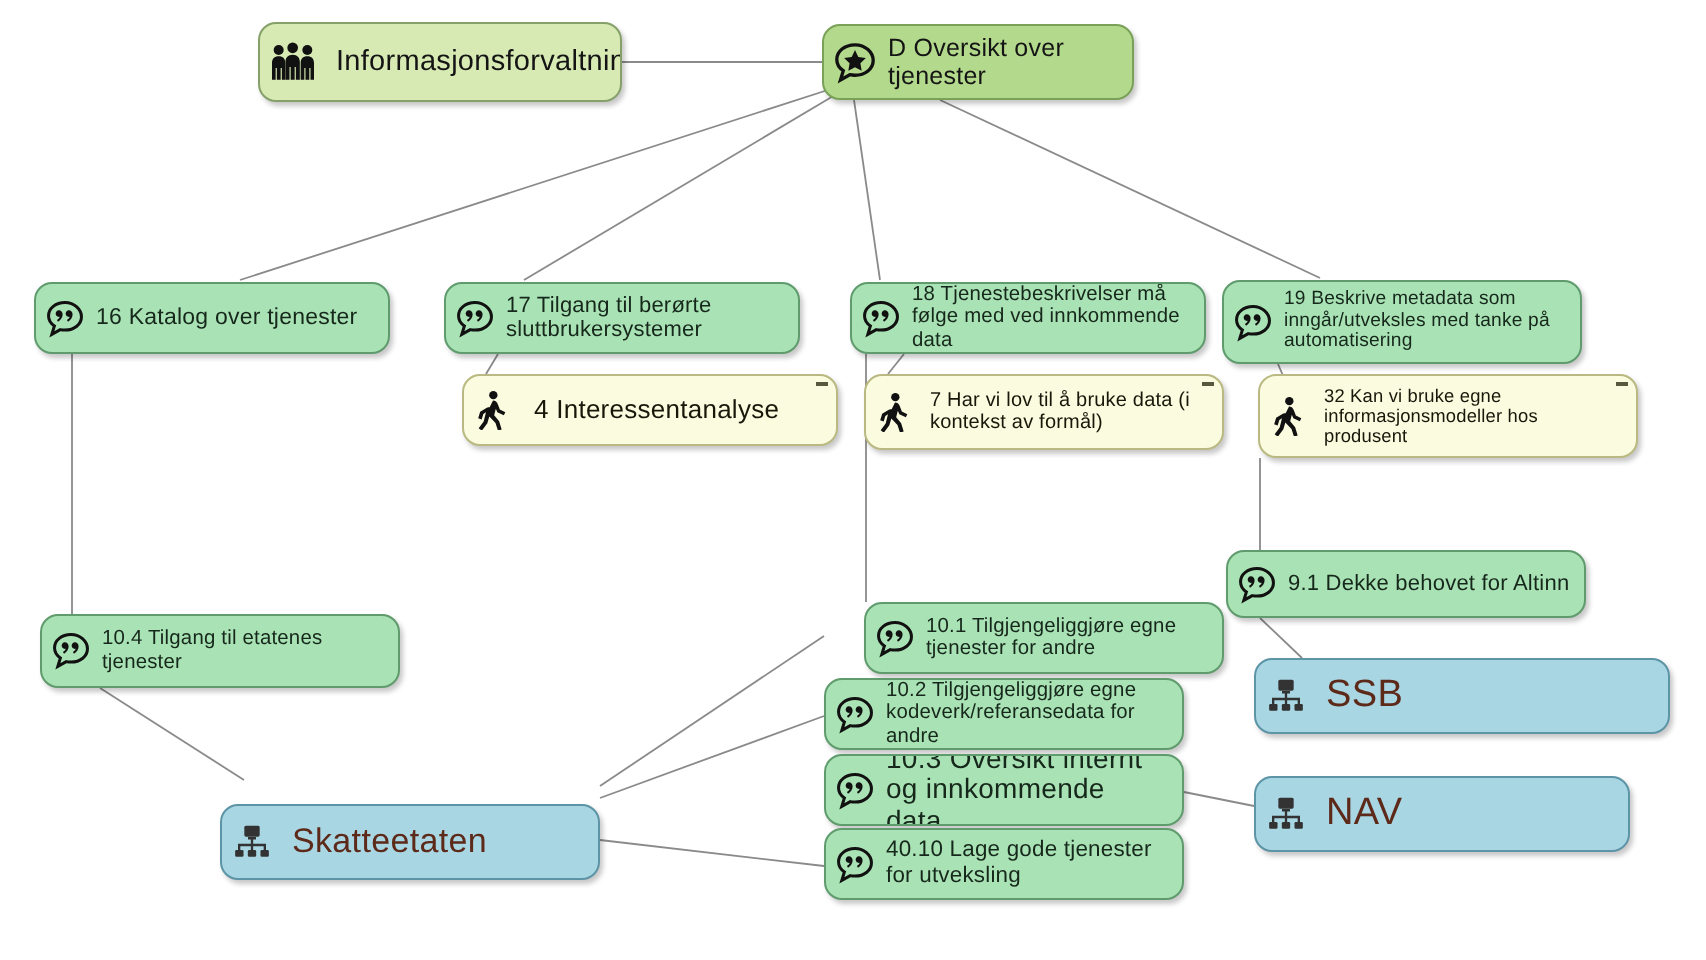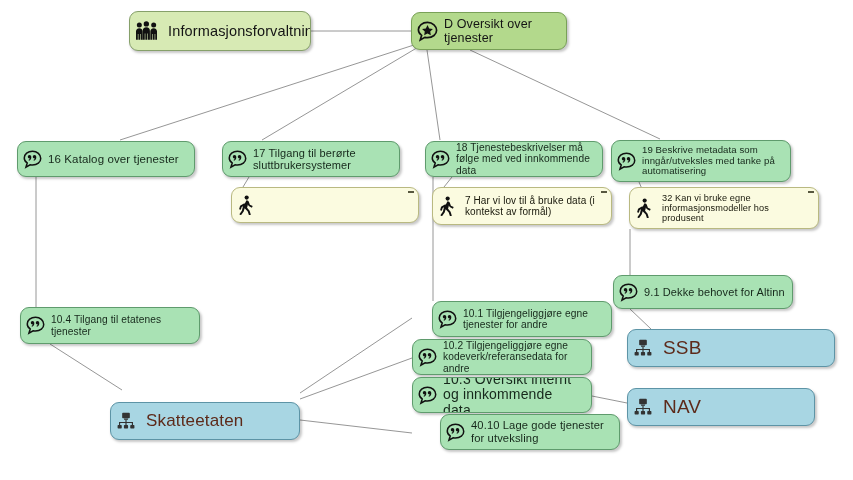--- a/index.html
+++ b/index.html
@@ -138,20 +138,21 @@
         </span>
         <span class="lbl" style="font-size: 9.6px;">19 Beskrive metadata som inngår/utveksles med tanke på automatisering</span>
       </div>
       <div class="node t-drv" style="left: 231px; top: 187px; width: 188px; height: 36px;">
         <span class="ico">
           <svg xmlns="http://www.w3.org/2000/svg" viewBox="0 0 24 24" width="20" height="20">
             <circle cx="11.6" cy="3.1" r="2.5" fill="#111"></circle>
             <path d="M11.4 6.3c1.5 0 2.4.9 2.9 2.2l1.2 3.2 3.3 1.6-.9 1.9-3.9-1.9-.9-2-1 3.9 3 3.6 1.5 4.9-2.2.7-1.5-4.6-3.7-3.9-1.2 4-3.3 4.5-1.9-1.4 3-4.1 1.4-5.5-1.6 1-1 3.3-2.1-.7 1.2-4 4-2.4c.6-.3 1.2-.3 1.7-.3z" fill="#111"></path>
           </svg>
         </span>
+        <span class="lbl" style="font-size: 13px; padding-left: 4px;">4 Interessentanalyse</span>
         <span class="corner"></span>
       </div>
       <div class="node t-drv" style="left: 432px; top: 187px; width: 180px; height: 38px;">
         <span class="ico">
           <svg xmlns="http://www.w3.org/2000/svg" viewBox="0 0 24 24" width="20" height="20">
             <circle cx="11.6" cy="3.1" r="2.5" fill="#111"></circle>
             <path d="M11.4 6.3c1.5 0 2.4.9 2.9 2.2l1.2 3.2 3.3 1.6-.9 1.9-3.9-1.9-.9-2-1 3.9 3 3.6 1.5 4.9-2.2.7-1.5-4.6-3.7-3.9-1.2 4-3.3 4.5-1.9-1.4 3-4.1 1.4-5.5-1.6 1-1 3.3-2.1-.7 1.2-4 4-2.4c.6-.3 1.2-.3 1.7-.3z" fill="#111"></path>
           </svg>
         </span>
         <span class="lbl" style="font-size: 10px; padding-left: 1px;">7 Har vi lov til å bruke data (i kontekst av formål)</span>
@@ -205,21 +206,21 @@
       </div>
       <div class="node t-req" style="left: 412px; top: 377px; width: 180px; height: 36px;">
         <span class="ico">
           <svg xmlns="http://www.w3.org/2000/svg" viewBox="0 0 24 24" width="19" height="19">
             <path d="M12 1.6c-5.9 0-10.4 3.7-10.4 8.4 0 2.6 1.4 4.9 3.7 6.4l-1.6 5.3 5.3-3a14 14 0 0 0 3 .3c5.9 0 10.4-3.7 10.4-8.4S17.9 1.6 12 1.6z" fill="none" stroke="#111" stroke-width="1.9"></path>
             <path d="M8.1 6.4c1.4 0 2.4 1.1 2.4 2.6 0 2-1.1 3.7-2.9 4.7l-.7-1.1c1-.6 1.6-1.3 1.8-2-.1 0-.3.1-.5.1-1.2 0-2.1-.9-2.1-2.1S7 6.4 8.1 6.4zm6.3 0c1.4 0 2.4 1.1 2.4 2.6 0 2-1.1 3.7-2.9 4.7l-.7-1.1c1-.6 1.6-1.3 1.8-2-.1 0-.3.1-.5.1-1.2 0-2.1-.9-2.1-2.1s1-2.2 2-2.2z" fill="#111"></path>
           </svg>
         </span>
         <span class="lbl" style="font-size: 14px;">10.3 Oversikt internt og innkommende data</span>
       </div>
-      <div class="node t-req" style="left: 412px; top: 414px; width: 180px; height: 36px; margin-left: 28px;">
+      <div class="node t-req" style="left: 412px; top: 414px; width: 180px; height: 36px;">
         <span class="ico">
           <svg xmlns="http://www.w3.org/2000/svg" viewBox="0 0 24 24" width="19" height="19">
             <path d="M12 1.6c-5.9 0-10.4 3.7-10.4 8.4 0 2.6 1.4 4.9 3.7 6.4l-1.6 5.3 5.3-3a14 14 0 0 0 3 .3c5.9 0 10.4-3.7 10.4-8.4S17.9 1.6 12 1.6z" fill="none" stroke="#111" stroke-width="1.9"></path>
             <path d="M8.1 6.4c1.4 0 2.4 1.1 2.4 2.6 0 2-1.1 3.7-2.9 4.7l-.7-1.1c1-.6 1.6-1.3 1.8-2-.1 0-.3.1-.5.1-1.2 0-2.1-.9-2.1-2.1S7 6.4 8.1 6.4zm6.3 0c1.4 0 2.4 1.1 2.4 2.6 0 2-1.1 3.7-2.9 4.7l-.7-1.1c1-.6 1.6-1.3 1.8-2-.1 0-.3.1-.5.1-1.2 0-2.1-.9-2.1-2.1s1-2.2 2-2.2z" fill="#111"></path>
           </svg>
         </span>
         <span class="lbl" style="font-size: 11.2px;">40.10 Lage gode tjenester for utveksling</span>
       </div>
       <div class="node t-actor" style="left: 627px; top: 329px; width: 208px; height: 38px;">
         <span class="ico">

